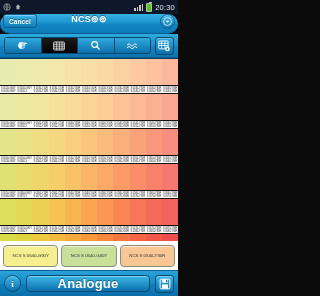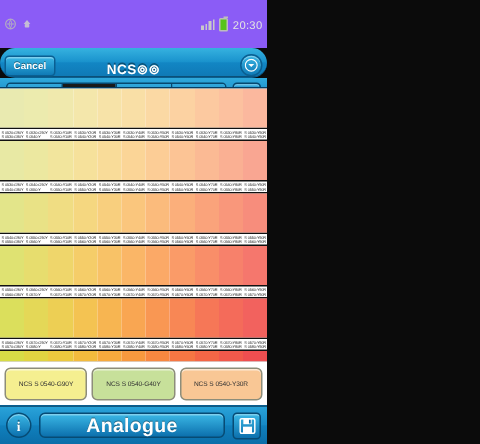--- a/index.html
+++ b/index.html
@@ -6,39 +6,39 @@
   html,body { width:178px; height:296px; overflow:hidden; }
   body {
     font-family:"Liberation Sans", sans-serif;
     background:#0b0b0b;
     -webkit-font-smoothing:none;
   }
   #app { position:relative; width:178px; height:296px; overflow:hidden; }
 
   
   .statusbar {
-    height:32px; background:#8b5cf6; display:flex; align-items:center;
+    height:14px; background:#0f172a; display:flex; align-items:center;
     padding:0 3px; color:#d8d8d8; font-size:7px; position:relative;
   }
   .status-left { display:flex; align-items:center; gap:3px; }
   .sb-glyph { width:8px; height:8px; display:block; opacity:.85; }
   .status-right { margin-left:auto; display:flex; align-items:center; gap:3px; }
   .sig { display:flex; align-items:flex-end; gap:1px; height:8px; }
   .sig i { width:1.5px; background:#c9c9c9; display:block; }
   .sig i:nth-child(1){height:3px;} .sig i:nth-child(2){height:4.5px;}
   .sig i:nth-child(3){height:6px;} .sig i:nth-child(4){height:7.5px;}
   .batt { width:6px; height:9px; border:1px solid #bdbdbd; border-radius:1px;
           background:#57c419; position:relative; }
   .batt:after { content:""; position:absolute; top:-2px; left:1.5px;
                 width:3px; height:1.5px; background:#bdbdbd; }
   .clock { font-size:7.5px; letter-spacing:.2px; color:#e3e3e3; }
 
   
   .titlebar {
-    height:20px; position:relative; display:flex; align-items:flex-end;
+    height:20px; position:relative; display:flex; align-items:flex-start;
     padding:0 3px;
     background:linear-gradient(180deg,#36b2e0 0%,#1a93cd 48%,#1286c4 52%,#0f79b6 100%);
     border-bottom:1px solid #0a5e90;
     border-radius:10px;
   }
   .btn-cancel {
     font-size:6.5px; color:#fff; font-weight:bold; letter-spacing:.1px;
     padding:2.5px 5px; border-radius:3px;
     background:linear-gradient(180deg,#3bb8e6,#0f7ab6);
     border:1px solid #0a5f92; text-shadow:0 -1px 0 rgba(0,0,0,.45);

